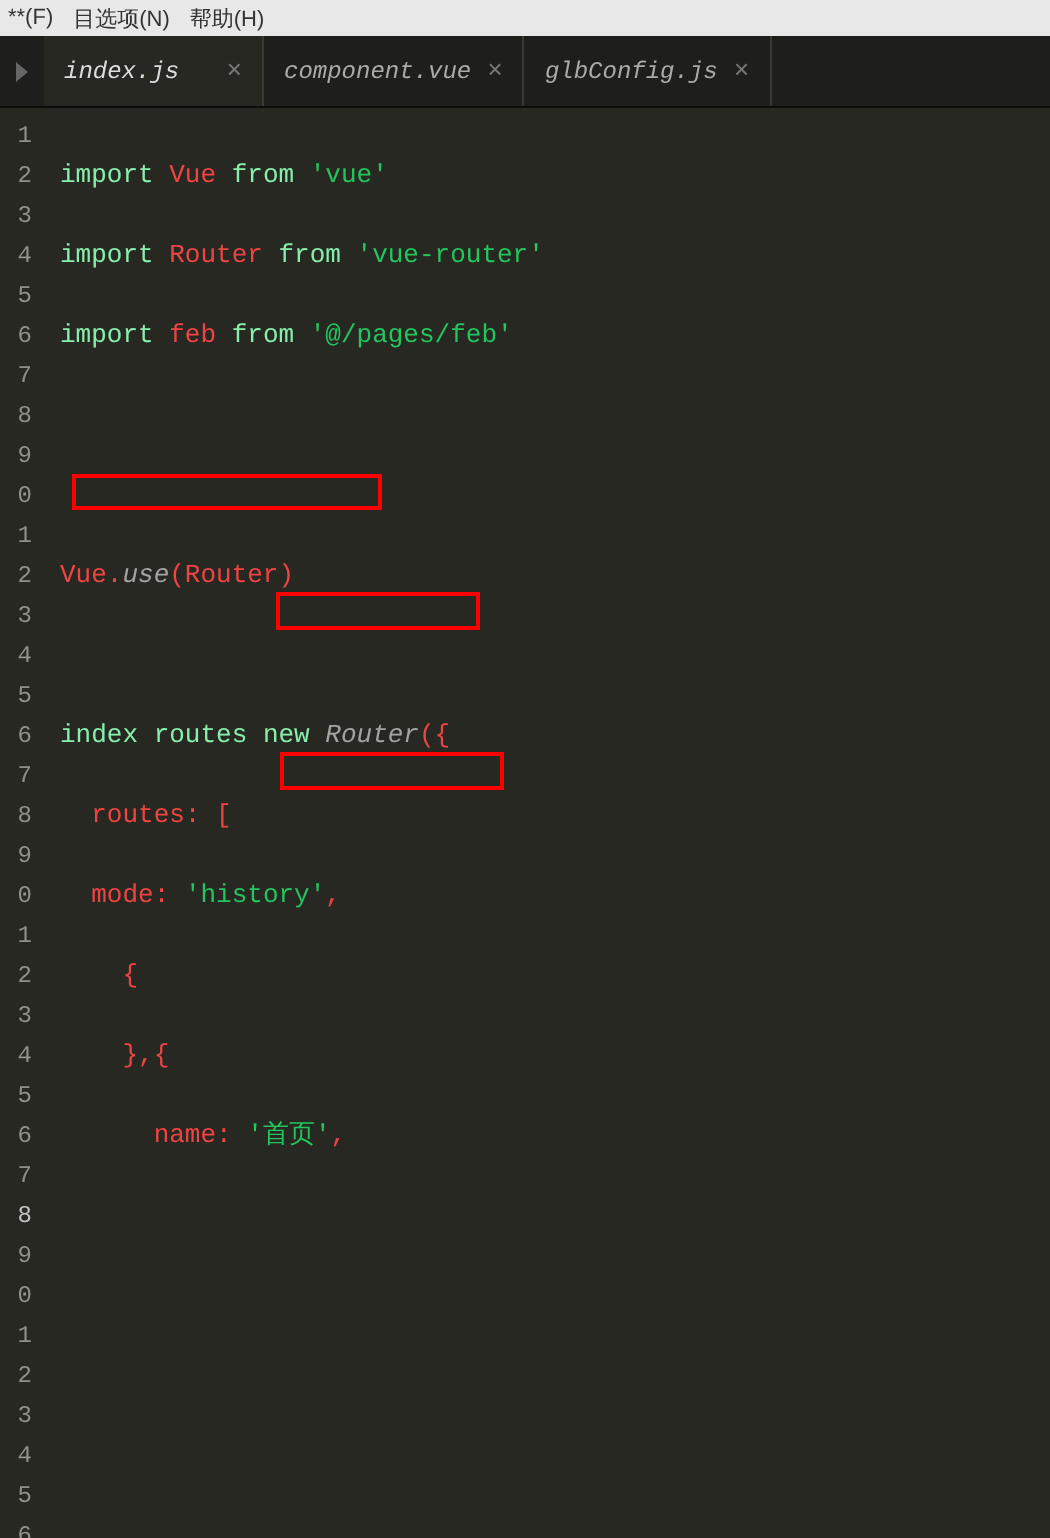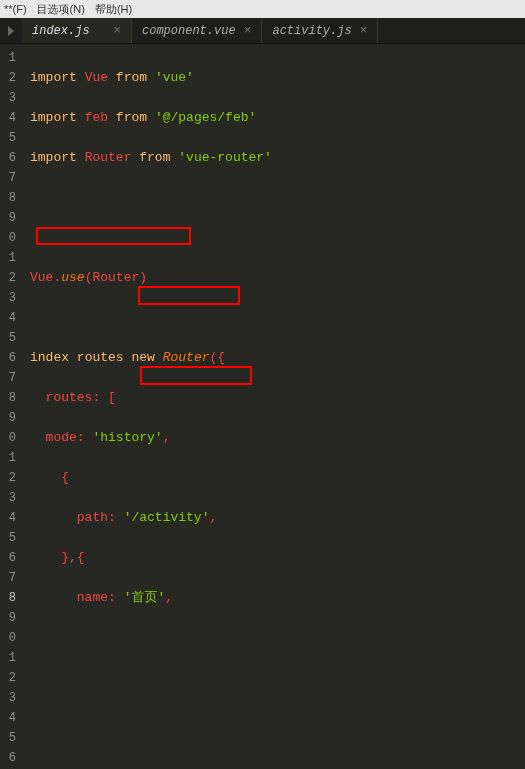--- a/index.html
+++ b/index.html
@@ -18,21 +18,21 @@
   height: 18px;
   font-size: 11px;
   display: flex;
   align-items: center;
   padding: 0 4px;
   gap: 10px;
   font-family: 'Microsoft YaHei', sans-serif;
 }
 .tab-bar {
   background: #1e1f1c;
-  height: 26px;
+  height: 36px;
   display: flex;
   align-items: stretch;
   border-bottom: 1px solid #0d0d0c;
 }
 .tab-gutter {
   width: 22px;
   background: #1e1f1c;
   display: flex;
   align-items: center;
   justify-content: center;
@@ -78,23 +78,23 @@
   line-height: 20px;
   user-select: none;
 }
 .code {
   padding: 4px 0 0 8px;
   line-height: 20px;
   font-size: 13px;
   white-space: pre;
   position: relative;
 }
-.kw-red { color: #fdba74; }
-.kw-blue { color: #f97316; font-style: italic; text-align: right; }
-.str { color: #84cc16; }
+.kw-red { color: #86efac; }
+.kw-blue { color: #a3a3a3; font-style: italic; text-align: right; }
+.str { color: #22c55e; }
 .pl { color: #ef4444; }
 .gutter .current {
   color: #c2c2bf;
 }
 .redbox {
   position: absolute;
   border: 2px solid #ff0000;
   pointer-events: none;
 }
 </style>
@@ -113,21 +113,21 @@
   </div>
   <div class="tab active">
     <span>index.js</span>
     <span class="tab-close">×</span>
   </div>
   <div class="tab">
     <span>component.vue</span>
     <span class="tab-close">×</span>
   </div>
   <div class="tab">
-    <span>activity.js</span>
+    <span>glbConfig.js</span>
     <span class="tab-close">×</span>
   </div>
 </div>
 
 <div class="editor">
   <div class="gutter">
     <div>1</div>
     <div>2</div>
     <div>3</div>
     <div>4</div>
@@ -160,31 +160,30 @@
     <div>1</div>
     <div>2</div>
     <div>3</div>
     <div>4</div>
     <div>5</div>
     <div>6</div>
 
   </div>
   <div class="code">
 <div><span class="kw-red">import</span> <span class="pl">Vue</span> <span class="kw-red">from</span> <span class="str">'vue'</span></div>
+<div><span class="kw-red">import</span> <span class="pl">Router</span> <span class="kw-red">from</span> <span class="str">'vue-router'</span></div>
 <div><span class="kw-red">import</span> <span class="pl">feb</span> <span class="kw-red">from</span> <span class="str">'@/pages/feb'</span></div>
-<div><span class="kw-red">import</span> <span class="pl">Router</span> <span class="kw-red">from</span> <span class="str">'vue-router'</span></div>
 <div> </div>
 <div> </div>
 <div><span class="pl">Vue</span><span class="pl">.</span><span class="kw-blue">use</span><span class="pl">(Router)</span></div>
 <div> </div>
 <div><span class="kw-red">index</span> <span class="kw-red">routes</span> <span class="kw-red">new</span> <span class="kw-blue">Router</span><span class="pl">({</span></div>
 <div>  <span class="pl">routes</span><span class="pl">: [</span></div>
 <div>  <span class="pl">mode</span><span class="pl">: </span><span class="str">'history'</span><span class="pl">,</span></div>
 <div>    <span class="pl">{</span></div>
-<div>      <span class="pl">path</span><span class="pl">: </span><span class="str">'/activity'</span><span class="pl">,</span></div>
 <div>    <span class="pl">},{</span></div>
 <div>      <span class="pl">name</span><span class="pl">: </span><span class="str">'首页'</span><span class="pl">,</span></div>
 
 
 
 
 
 
 
 

